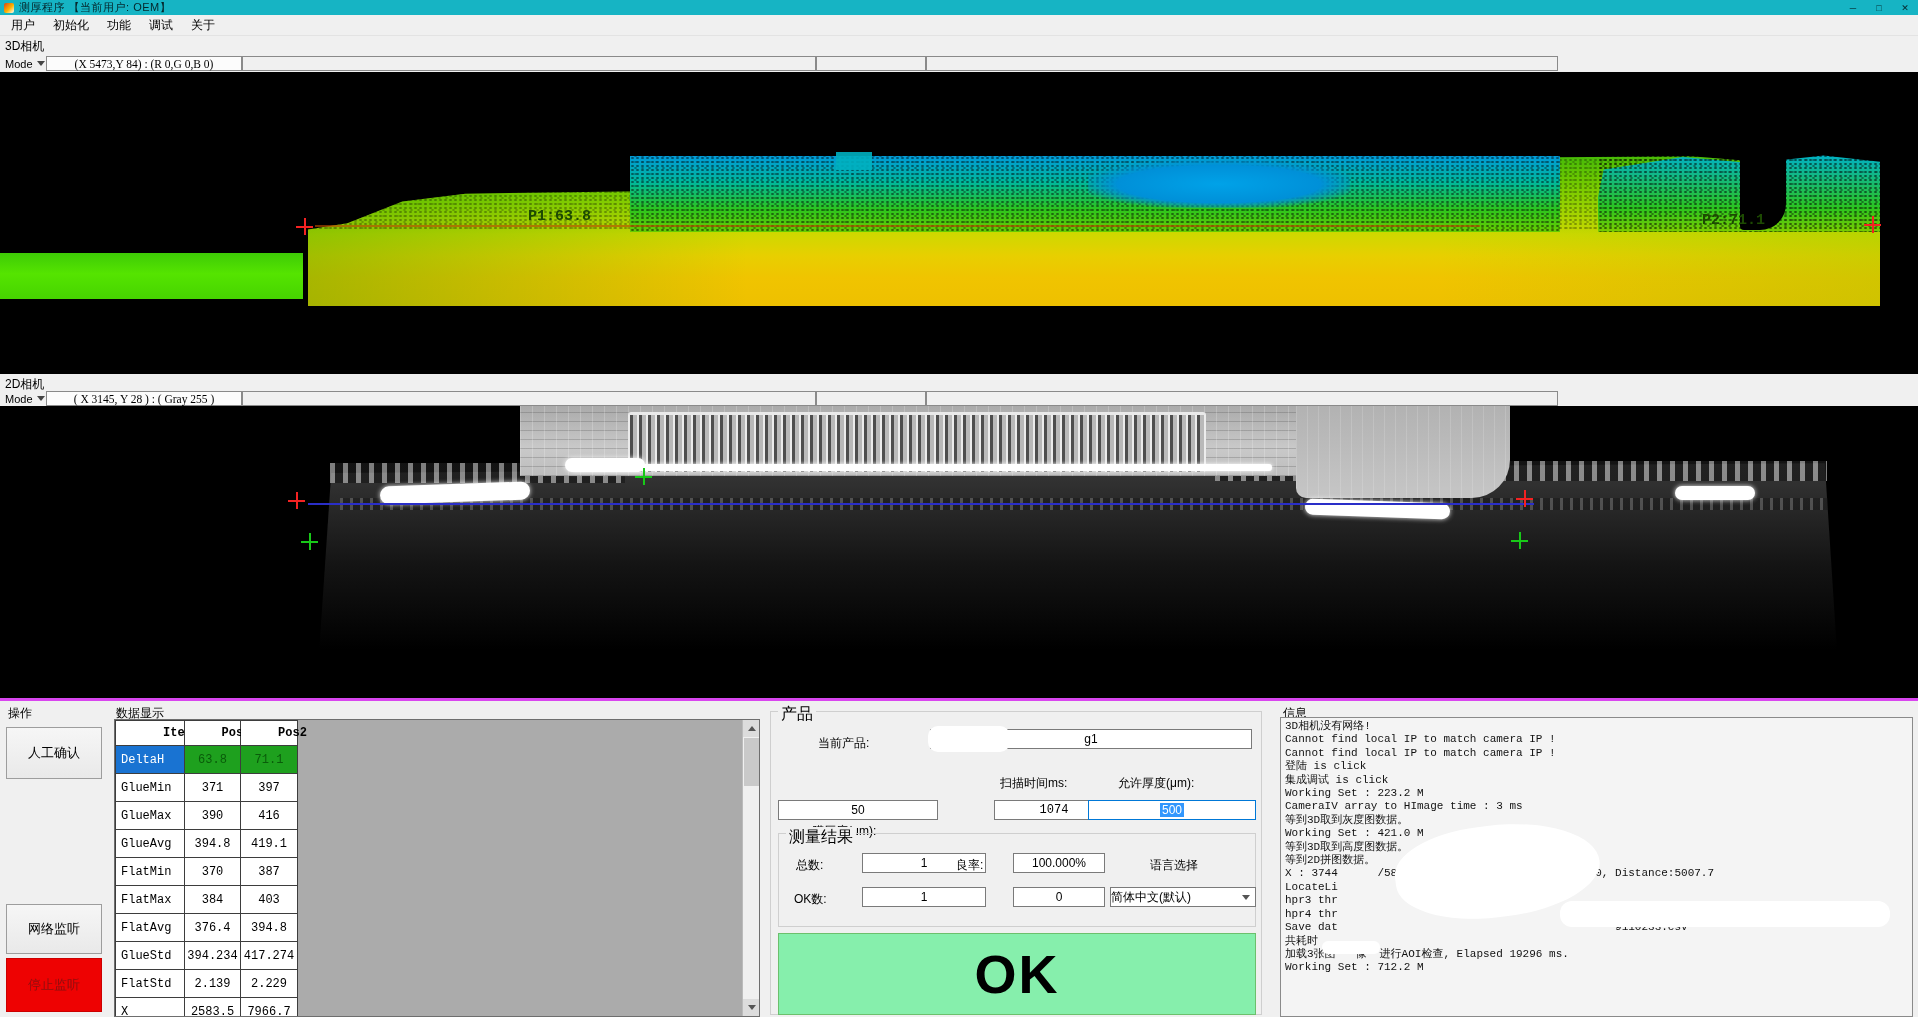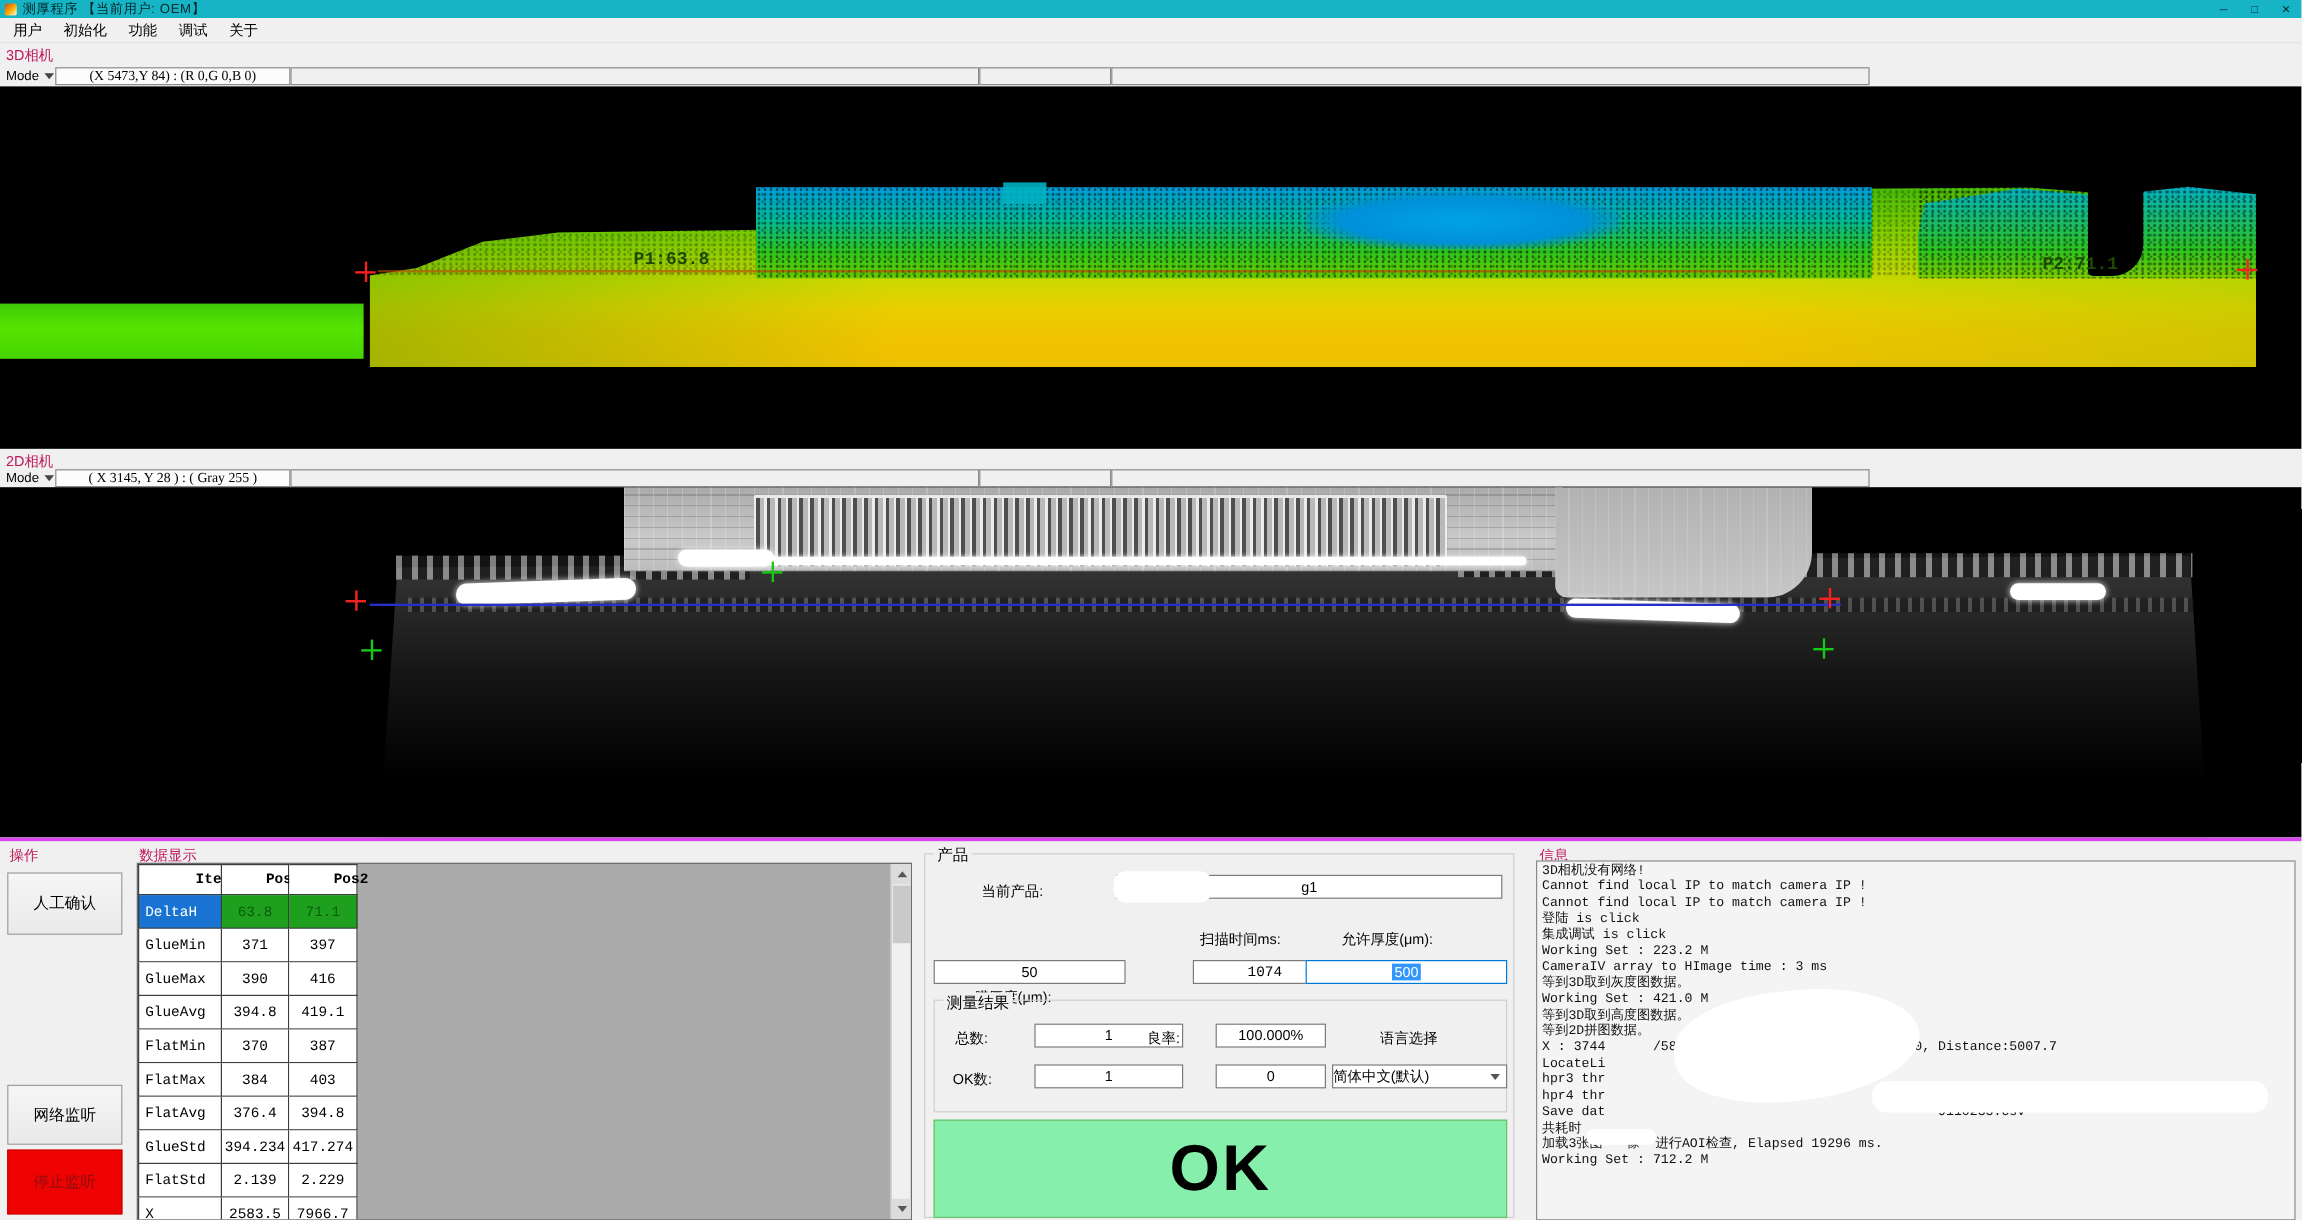--- a/index.html
+++ b/index.html
@@ -12,21 +12,21 @@
   #titlebar .app-icon { width:10px; height:10px; margin:0 5px 0 4px; background:linear-gradient(135deg,#d84315,#ffb300 55%,#fff); border-radius:2px; }
   #titlebar .title-text { flex:0 0 auto; letter-spacing:.5px; }
   #titlebar .win-controls { margin-left:auto; display:flex; }
   #titlebar .win-btn { width:26px; height:15px; display:flex; align-items:center; justify-content:center; font-size:9px; color:#06282d; }
 
   
   #menubar { position:absolute; left:0; top:15px; width:1918px; height:21px; background:#f0f0f0; display:flex; align-items:center; font-size:12px; border-bottom:1px solid #e3e3e3; }
   .menu-item { padding:2px 9px; }
   .menu-item:first-child { margin-left:2px; }
 
-  .section-label { position:absolute; font-size:12px; color:#be185d; }
+  .section-label { position:absolute; font-size:12px; color:#000000; }
 
   
   .mode-bar { position:absolute; left:0; width:1918px; height:17px; display:flex; align-items:center; font-size:11px; background:#f0f0f0; }
   .mode-btn { width:46px; padding-left:5px; display:flex; align-items:center; gap:4px;text-align:center; }
   .caret { width:0; height:0; border-left:4px solid transparent; border-right:4px solid transparent; border-top:5px solid #444; }
   .mode-box { height:15px; border:1px solid #8a8a8a; background:#fcfcfc; display:flex; align-items:center; justify-content:center; font-family:"Liberation Serif", serif; font-size:11.5px; }
 
   
   .cam { position:absolute; left:0; width:1918px; background:#000; overflow:hidden; }
   #cam3d { top:72px; height:302px; }
@@ -93,21 +93,21 @@
   .trow.hl .tcell.c0 { background:#1973d2; color:#fff; }
   .trow.hl .tcell.c1, .trow.hl .tcell.c2 { background:#1ea01e; color:#0a5c0a; }
   .vscroll { position:absolute; right:0; top:0; width:17px; height:100%; background:#f0f0f0; border-left:1px solid #bbb; }
   .scroll-arrow { position:absolute; left:0; width:17px; height:17px; background:#dcdcdc; display:flex; align-items:center; justify-content:center; }
   .tri-up { width:0;height:0;border-left:4px solid transparent;border-right:4px solid transparent;border-bottom:5px solid #555; }
   .tri-down { width:0;height:0;border-left:4px solid transparent;border-right:4px solid transparent;border-top:5px solid #555; }
   .scroll-thumb { position:absolute; left:1px; top:18px; width:15px; height:48px; background:#c9c9c9; }
 
   
   .groupbox { position:absolute; border:1px solid #cfcfcf; }
-  .gb-label { position:absolute; font-size:13px; background:#f0f0f0; padding:0 3px; }
+  .gb-label { position:absolute; font-size:16px; background:#f0f0f0; padding:0 3px; }
 
   .field { position:absolute; height:20px; border:1px solid #7a7a7a; background:#fff; font-size:12px; display:flex; align-items:center; justify-content:center; }
   .field.focused { border:1px solid #0078d7; }
   .sel-text { background:#3297fd; color:#fff; padding:0 2px; }
   .lbl { position:absolute; font-size:12px; white-space:nowrap; }
 
   .dropdown { position:absolute; height:20px; border:1px solid #7a7a7a; background:#fff; font-size:12px; display:flex; align-items:center; padding-left:0; }
   .dd-arrow { position:absolute; right:5px; top:7px; width:0; height:0; border-left:4px solid transparent; border-right:4px solid transparent; border-top:5px solid #555; }
 
   #ok-panel { position:absolute; left:778px; top:232px; width:478px; height:82px; background:#86efac; border:1px solid #6cc06c; display:flex; align-items:center; justify-content:center; font-size:54px; font-weight:800; letter-spacing:2px; color:#000; }

